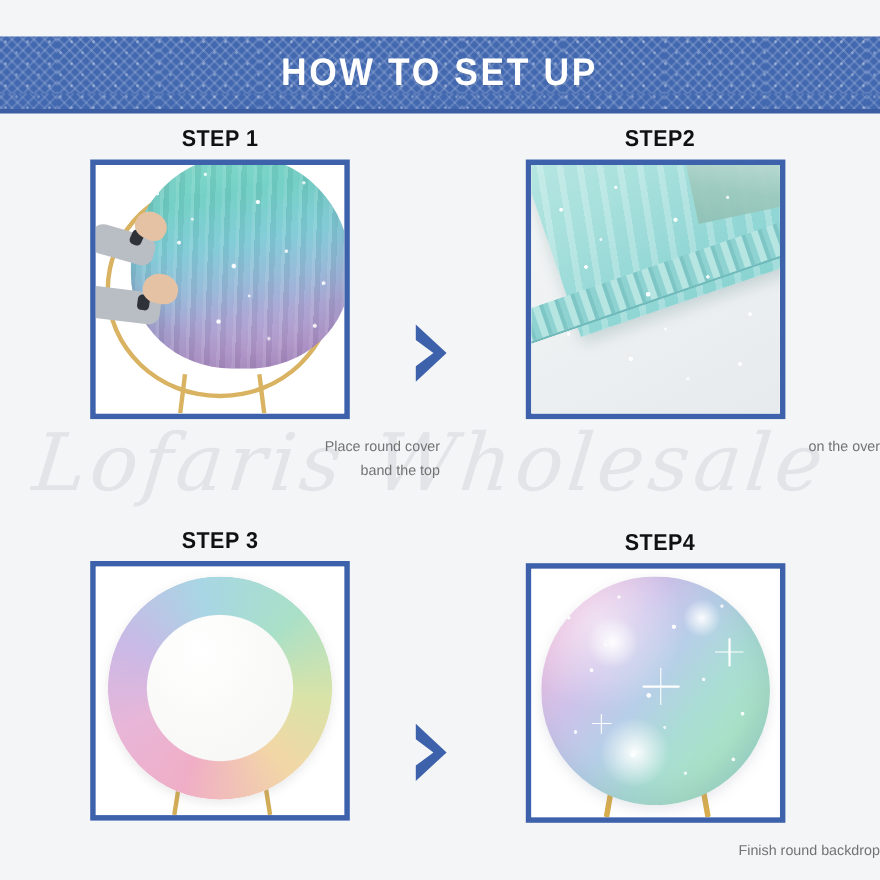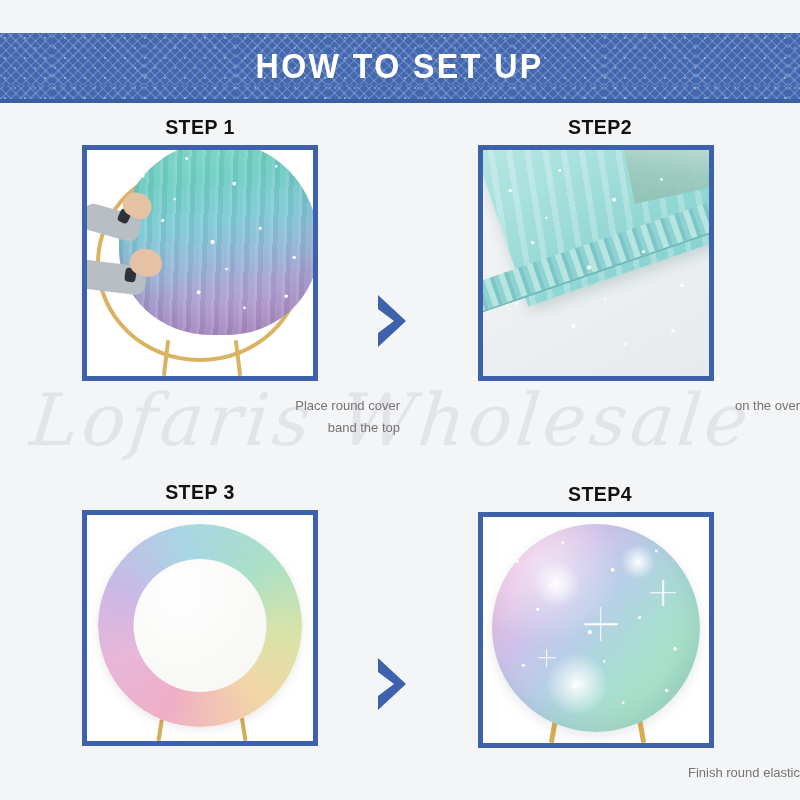--- a/index.html
+++ b/index.html
@@ -504,19 +504,19 @@
             <div class="s4-glow g1"></div>
             <div class="s4-glow g2"></div>
             <div class="s4-glow g3"></div>
             <div class="s4-star st1"></div>
             <div class="s4-star st2"></div>
             <div class="s4-star st3"></div>
           </div>
         </div>
       </div>
       <div class="caption">
-        <div>Finish round elastic</div>
+        <div>Finish round backdrop</div>
         <div></div>
       </div>
     </div>
 
   </div>
 </div>
 
 </body></html>

